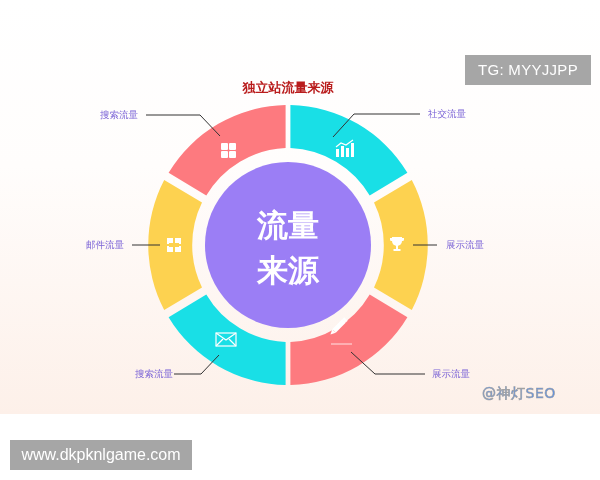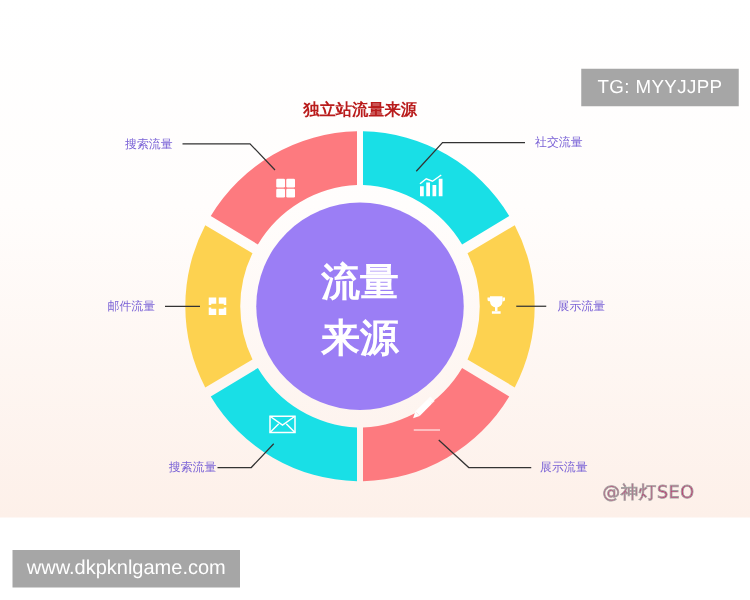--- a/index.html
+++ b/index.html
@@ -21,21 +21,21 @@
     .title {
       position: absolute; left: 0; width: 576px; top: 79px;
       text-align: center; font-size: 13px; font-weight: bold; color: #b91c1c;
     }
     svg.ring { position: absolute; left: 0; top: 0; }
     .label {
       position: absolute; font-size: 9.5px; color: #7a62d6; white-space: nowrap;
     }
     .watermark {
       position: absolute; left: 482px; top: 385px; font-size: 14px;
-      color: #be185d; -webkit-text-stroke: 0.7px #9a9a9a; letter-spacing: 0.5px;
+      color: #3b82f6; -webkit-text-stroke: 0.7px #9a9a9a; letter-spacing: 0.5px;
       opacity: 0.9;
     }
     .url-badge {
       position: absolute; left: 10px; top: 440px; width: 182px; height: 30px;
       background: #a6a6a6; color: #ffffff;
       font-family: "Liberation Sans", sans-serif; font-size: 16px;
       line-height: 30px; text-align: center;
     }
   </style>
 </head>

